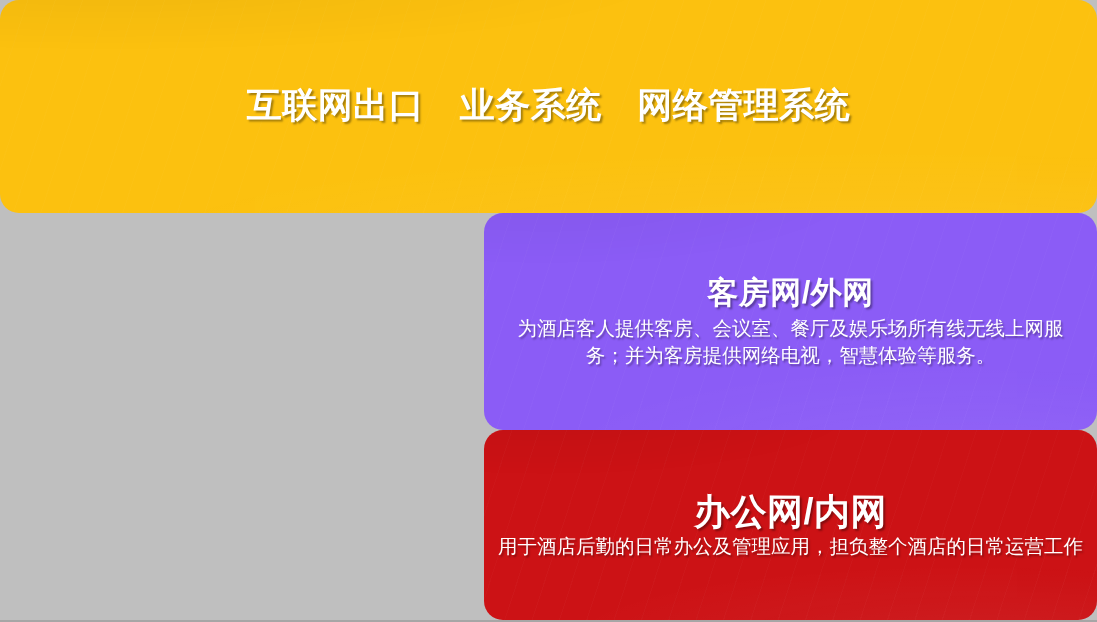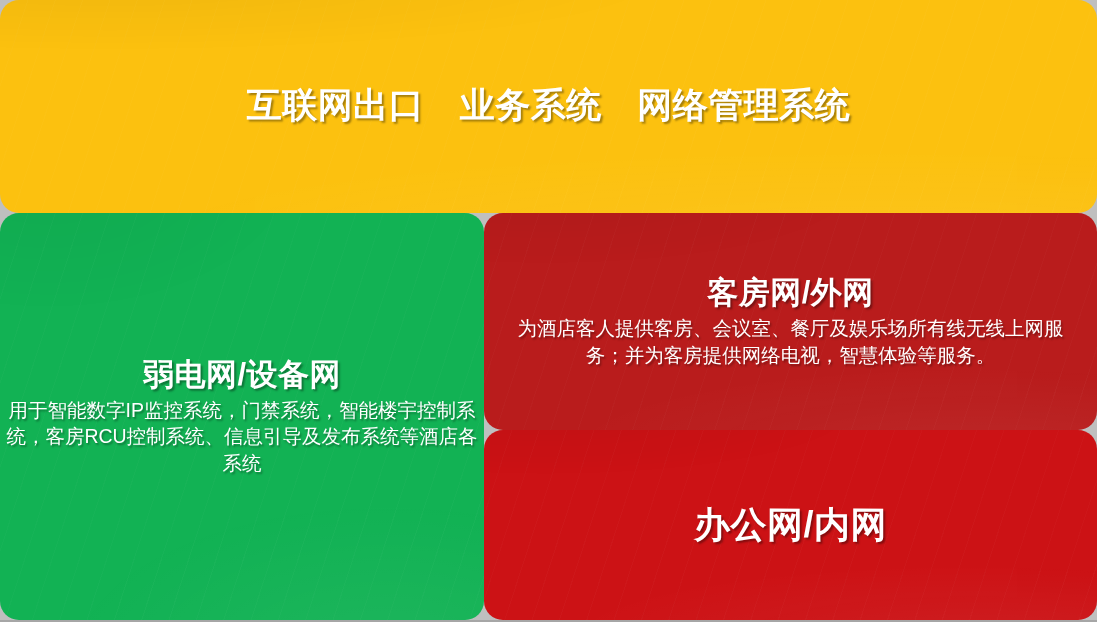--- a/index.html
+++ b/index.html
@@ -127,35 +127,30 @@
 <body>
 
 <div class="slide">
 
   <section class="panel panel-internet" style="background: rgb(252, 193, 15);">
     <div class="panel-inner">
       <h1 class="heading">互联网出口　业务系统　网络管理系统</h1>
     </div>
   </section>
 
-  <section class="panel panel-weak" style="background: rgb(18, 178, 84);">
-    <div class="panel-inner">
-      <h2 class="heading">弱电网/设备网</h2>
-      <p class="body-text">用于智能数字IP监控系统，门禁系统，智能楼宇控制系统，客房RCU控制系统、信息引导及发布系统等酒店各系统</p>
-    </div>
-  </section>
 
-  <section class="panel panel-guest" style="background: #b91c1c;">
+  <section class="panel panel-guest" style="background: #8b5cf6;">
     <div class="panel-inner">
       <h2 class="heading">客房网/外网</h2>
       <p class="body-text">为酒店客人提供客房、会议室、餐厅及娱乐场所有线无线上网服务；并为客房提供网络电视，智慧体验等服务。</p>
     </div>
   </section>
 
   <section class="panel panel-office" style="background: rgb(204, 18, 21);">
     <div class="panel-inner">
       <h2 class="heading">办公网/内网</h2>
+      <p class="body-text">用于酒店后勤的日常办公及管理应用，担负整个酒店的日常运营工作</p>
     </div>
   </section>
 
   <div class="bottom-strip" style="background: rgb(166, 166, 166);"></div>
 
 </div>
 
 </body></html>

